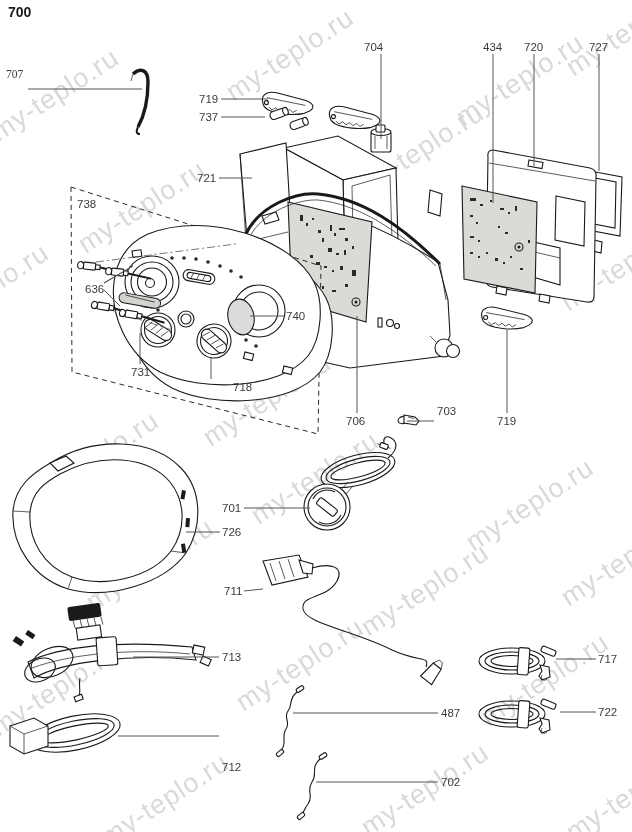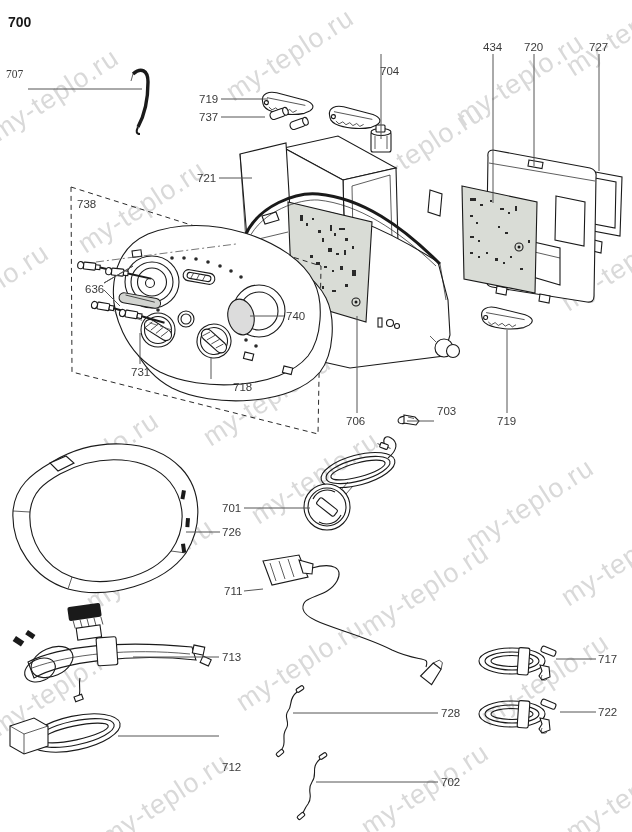--- a/index.html
+++ b/index.html
@@ -2,21 +2,21 @@
 <html><head>
 <meta charset="utf-8">
 <style>
   html,body{margin:0;padding:0;background:#ffffff;}
   body{width:632px;height:832px;position:relative;overflow:hidden;
        font-family:"Liberation Sans", sans-serif;}
   #stage{position:absolute;inset:0;width:632px;height:832px;}
   .wm{position:absolute;font-size:27px;letter-spacing:1px;color:#d9d9d9;
       white-space:nowrap;transform:translate(-50%,-50%) rotate(-33deg);
       font-family:"Liberation Sans", sans-serif;user-select:none;}
-  #figure-number{position:absolute;left:8px;top:14px;font-size:14px;
+  #figure-number{position:absolute;left:8px;top:4px;font-size:14px;
       font-weight:bold;color:#1a1a1a;}
   .part-label{position:absolute;font-size:11.5px;color:#3a3a3a;
       font-family:"Liberation Sans", sans-serif;white-space:nowrap;}
   svg{position:absolute;left:0;top:0;}
   .o{stroke:#1a1a1a;stroke-width:1.1;fill:#ffffff;}
   .on{stroke:#1a1a1a;stroke-width:1.1;fill:none;}
   .thin{stroke:#1a1a1a;stroke-width:0.7;fill:none;}
   .dk{fill:#1a1a1a;stroke:none;}
 </style>
 </head>
@@ -402,35 +402,35 @@
         <polyline points="438,782 316,782" fill="none" stroke="#555555" stroke-width="1"></polyline>
         <polyline points="104,290 120,306" fill="none" stroke="#555555" stroke-width="1"></polyline>
       </g>
   </svg>
 
   <div id="labels-layer">
       <span class="part-label" style="left: 6px; top: 68px; color: rgb(58, 58, 58); font-family: Liberation Serif, serif;">707</span>
       <span class="part-label" style="left: 199px; top: 93px; color: rgb(58, 58, 58);">719</span>
       <span class="part-label" style="left: 199px; top: 111px; color: rgb(58, 58, 58);">737</span>
       <span class="part-label" style="left: 197px; top: 172px; color: rgb(58, 58, 58);">721</span>
-      <span class="part-label" style="left: 380px; top: 41px; color: rgb(58, 58, 58); margin-top: 24px;">704</span>
+      <span class="part-label" style="left: 364px; top: 41px; color: rgb(58, 58, 58);">704</span>
       <span class="part-label" style="left: 483px; top: 41px; color: rgb(58, 58, 58);">434</span>
       <span class="part-label" style="left: 524px; top: 41px; color: rgb(58, 58, 58);">720</span>
       <span class="part-label" style="left: 589px; top: 41px; color: rgb(58, 58, 58);">727</span>
       <span class="part-label" style="left: 77px; top: 198px; color: rgb(58, 58, 58);">738</span>
       <span class="part-label" style="left: 85px; top: 283px; color: rgb(58, 58, 58);">636</span>
       <span class="part-label" style="left: 131px; top: 366px; color: rgb(58, 58, 58);">731</span>
       <span class="part-label" style="left: 201px; top: 381px; color: rgb(58, 58, 58); margin-left: 32px;">718</span>
       <span class="part-label" style="left: 286px; top: 310px; color: rgb(58, 58, 58);">740</span>
       <span class="part-label" style="left: 346px; top: 415px; color: rgb(58, 58, 58);">706</span>
       <span class="part-label" style="left: 437px; top: 405px; color: rgb(58, 58, 58);">703</span>
       <span class="part-label" style="left: 497px; top: 415px; color: rgb(58, 58, 58);">719</span>
       <span class="part-label" style="left: 222px; top: 502px; color: rgb(58, 58, 58);">701</span>
       <span class="part-label" style="left: 222px; top: 526px; color: rgb(58, 58, 58);">726</span>
       <span class="part-label" style="left: 224px; top: 585px; color: rgb(58, 58, 58);">711</span>
       <span class="part-label" style="left: 222px; top: 651px; color: rgb(58, 58, 58);">713</span>
       <span class="part-label" style="left: 222px; top: 730px; color: rgb(58, 58, 58); margin-top: 31px;">712</span>
       <span class="part-label" style="left: 598px; top: 653px; color: rgb(58, 58, 58);">717</span>
       <span class="part-label" style="left: 598px; top: 706px; color: rgb(58, 58, 58);">722</span>
-      <span class="part-label" style="left: 441px; top: 707px; color: rgb(58, 58, 58);">728</span>
+      <span class="part-label" style="left: 441px; top: 707px; color: rgb(58, 58, 58);">487</span>
       <span class="part-label" style="left: 441px; top: 776px; color: rgb(58, 58, 58);">702</span>
     </div>
 </div>
 
 </body></html>

